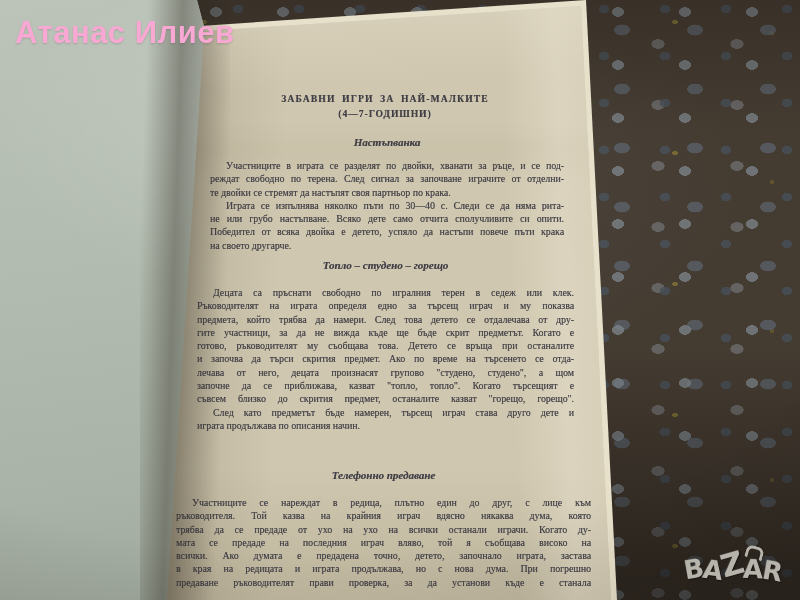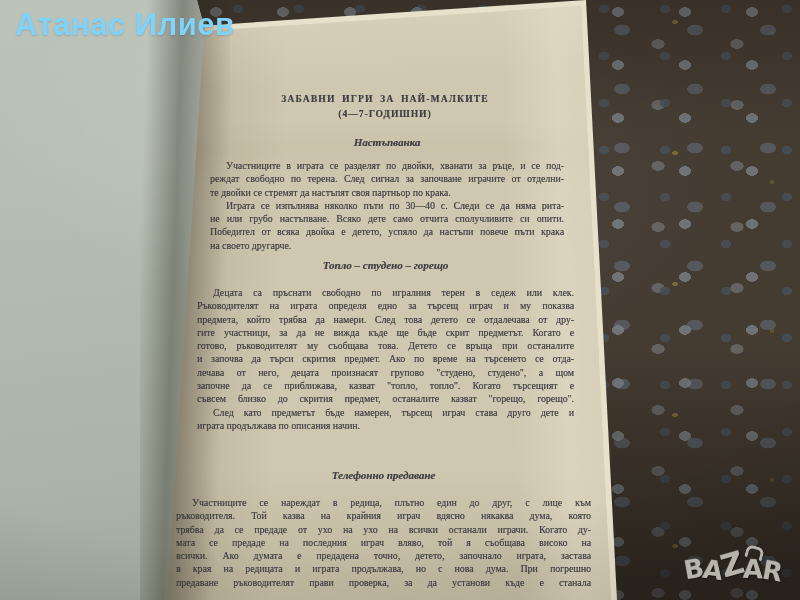--- a/index.html
+++ b/index.html
@@ -63,23 +63,23 @@
   .para{margin:0;}
   .tline{font-size:9.8px;line-height:13.3px;text-align:justify;text-align-last:justify;}
   .tline.short{text-align-last:left;}
   .para .tline:first-child{text-indent:16px;}
 
   
   .vignette{position:absolute;inset:0;pointer-events:none;
     background:radial-gradient(140% 120% at 38% 30%, rgba(0,0,0,0) 52%, rgba(15,12,8,.20) 84%, rgba(8,6,4,.36) 100%);}
 
   
-  .watermark{position:absolute;left:15px;top:7px;
+  .watermark{position:absolute;left:15px;top:15px;
     font-family:"Liberation Sans","DejaVu Sans",sans-serif;
-    font-weight:700;font-size:31px;letter-spacing:.5px;color:#7dd3fc;
+    font-weight:700;font-size:31px;letter-spacing:.5px;color:#f9a8d4;
     text-shadow:0 1px 2px rgba(40,40,40,.18);}
 
   
   .bazar{position:absolute;left:684px;top:549px;
     font-family:"DejaVu Sans","Liberation Sans",sans-serif;
     font-weight:700;font-size:26px;color:#b7b4ac;letter-spacing:-1px;
     text-shadow:1px 1px 1px rgba(15,13,10,.65), -0.5px -0.5px 0 rgba(236,234,229,.22);}
   .bz{display:inline-block;position:relative;}
   .bz:nth-child(1){transform:rotate(-10deg);}
   .bz:nth-child(2){transform:rotate(8deg) translateY(1px);}

